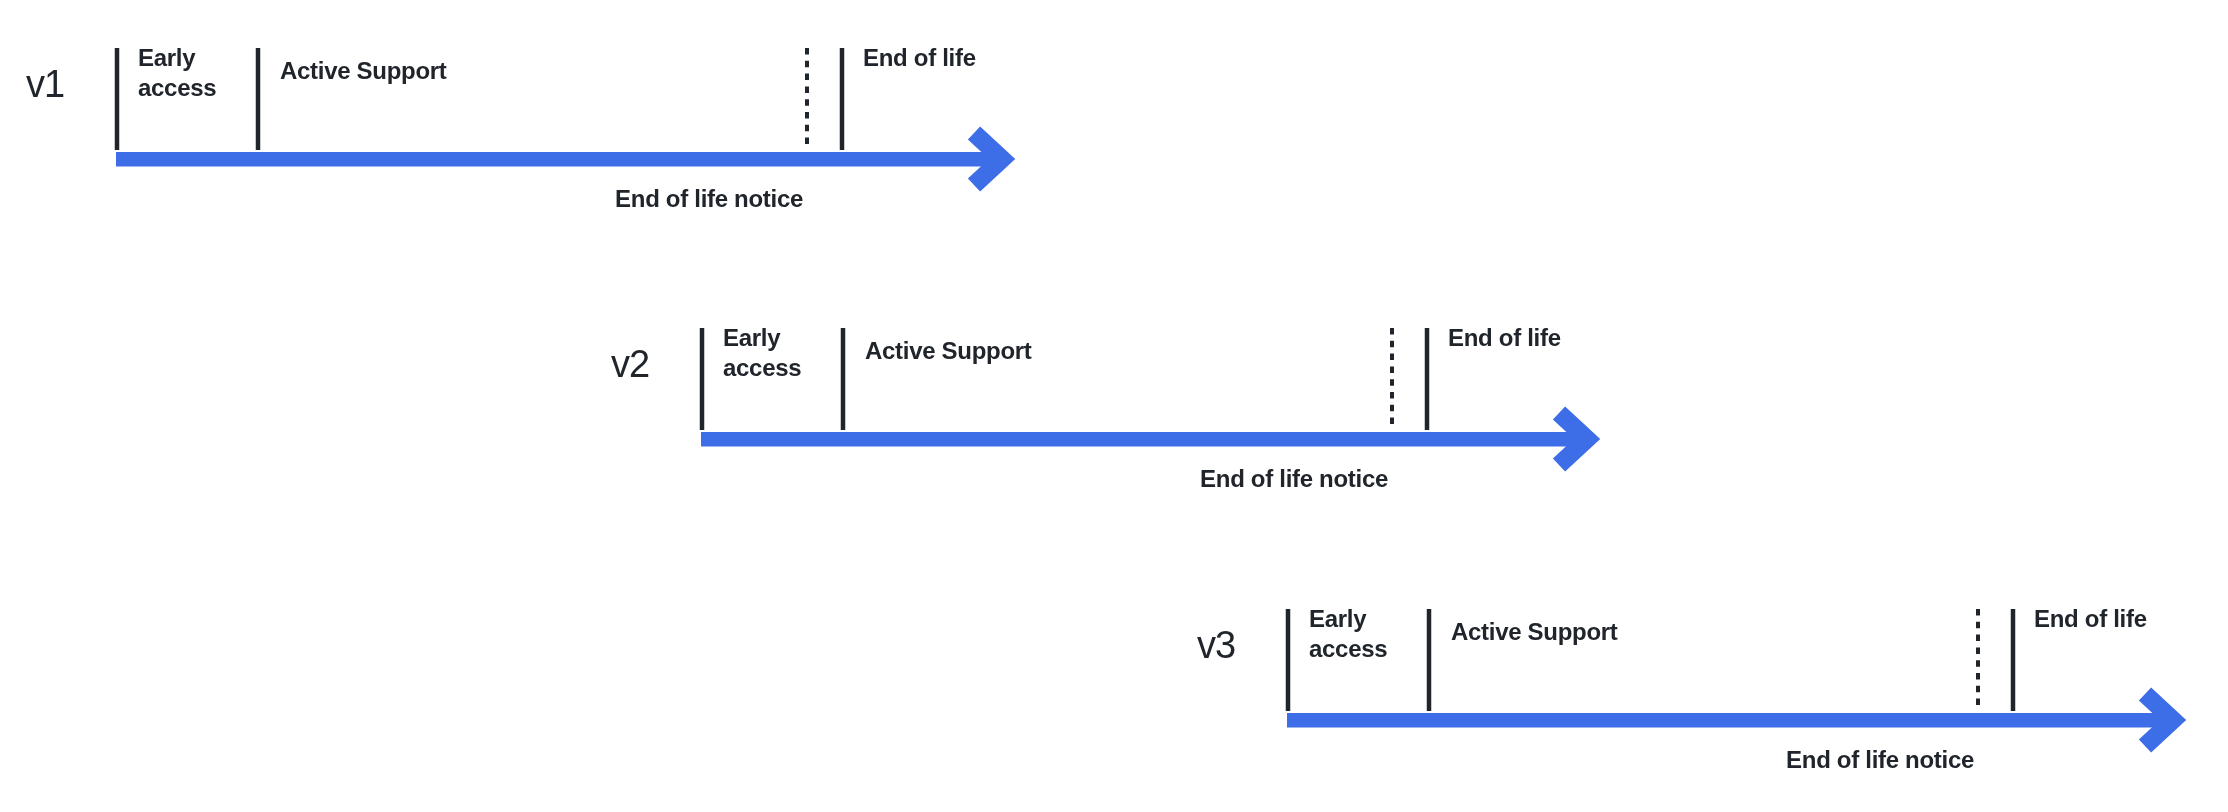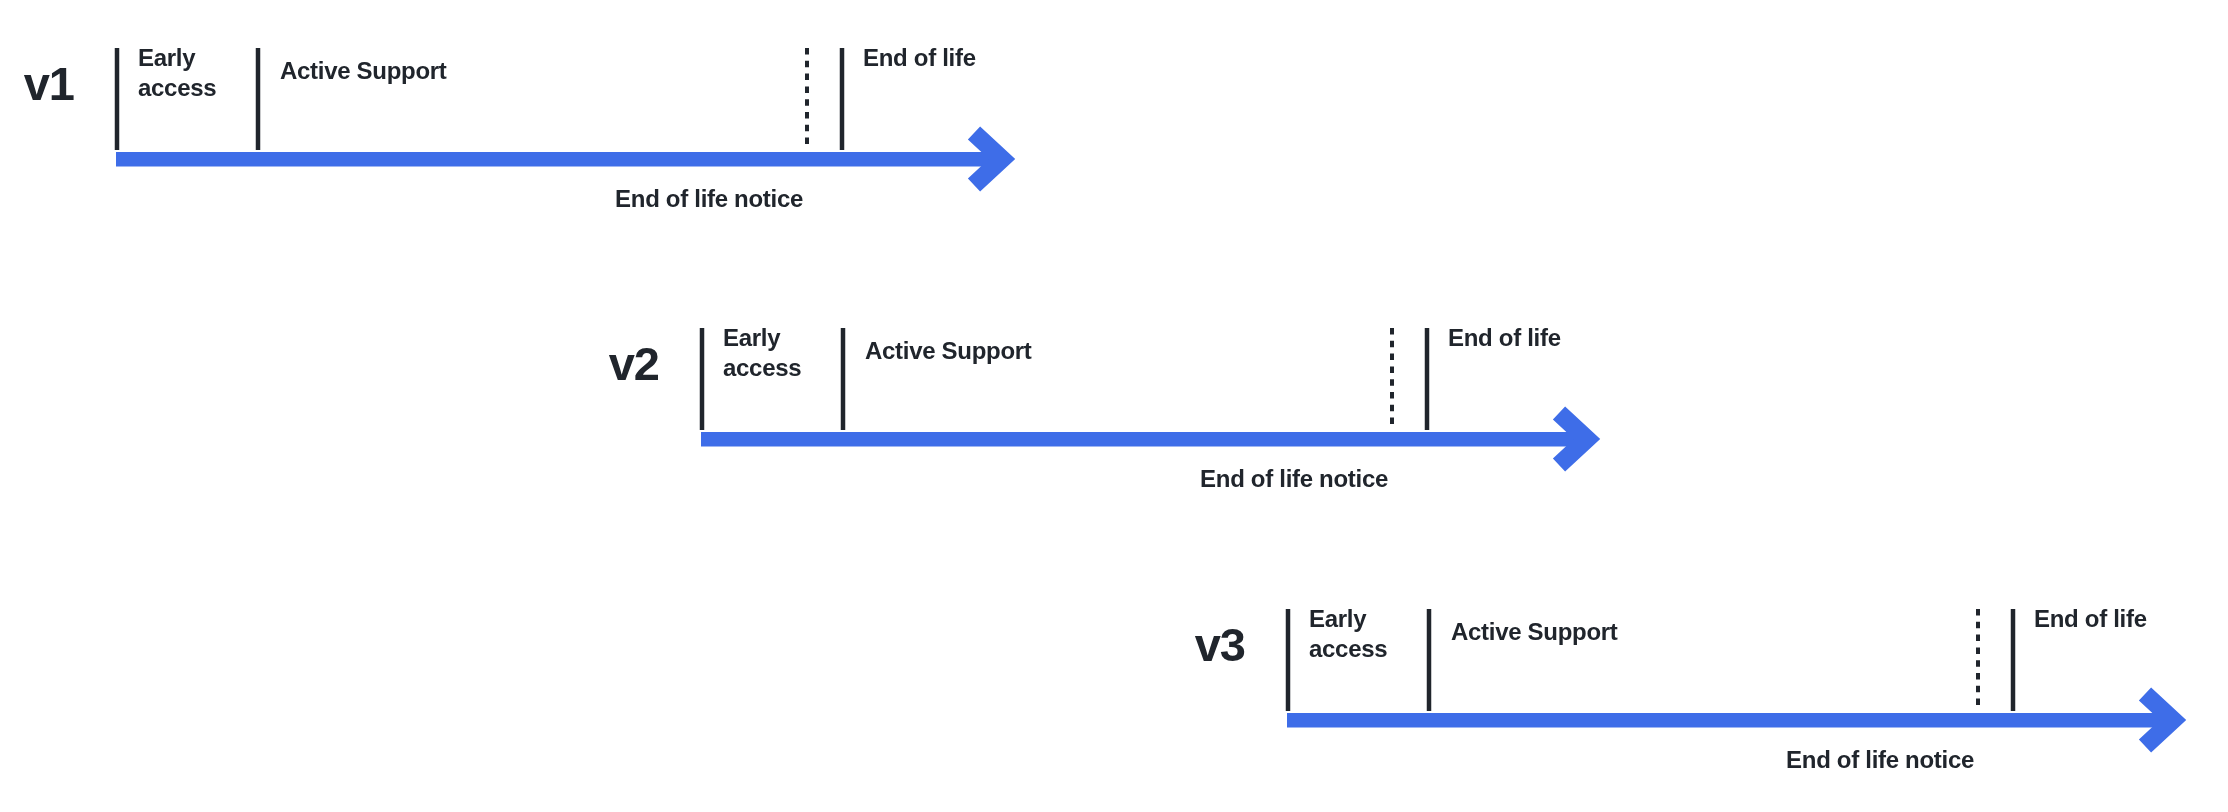--- a/index.html
+++ b/index.html
@@ -7,22 +7,22 @@
     width:2228px;height:812px;position:relative;background:#ffffff;
     font-family:"Liberation Sans",sans-serif;overflow:hidden;
     color:var(--ink,#20252C);
   }
   .row{position:absolute;width:1020px;height:175px;}
   .row-1{left:16px;top:40px;}
   .row-2{left:601px;top:320px;}
   .row-3{left:1187px;top:601px;}
   .row svg{position:absolute;left:0;top:0;overflow:visible;display:block;}
   .vlabel{
-    position:absolute;left:0;top:20px;width:58px;text-align:right;
-    font-size:47px;line-height:48px;font-weight:700;letter-spacing:-1px;
+    position:absolute;left:0;top:20px;width:58px;text-align:center;
+    font-size:38px;line-height:48px;font-weight:400;letter-spacing:-1px;
     white-space:nowrap;
   }
   .lbl{
     position:absolute;font-weight:700;font-size:24px;line-height:30px;
     letter-spacing:-0.3px;
   }
   .lbl-early{left:122px;top:3px;width:118px;}
   .lbl-active{left:264px;top:16px;white-space:nowrap;}
   .lbl-eol{left:847px;top:3px;white-space:nowrap;}
   .lbl-notice{left:437px;top:144px;width:350px;text-align:right;white-space:nowrap;}

